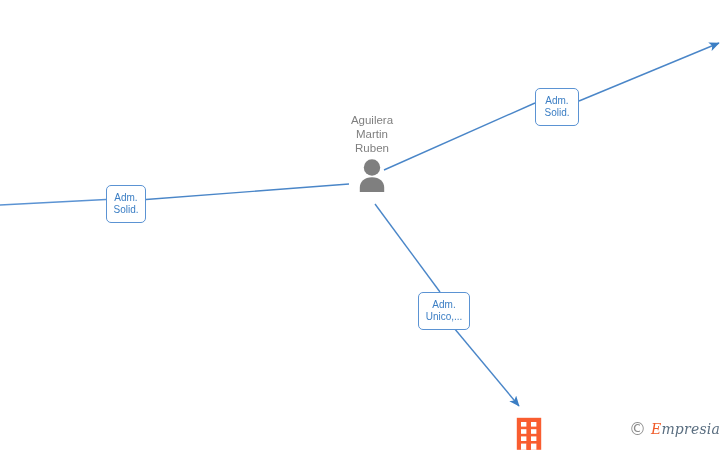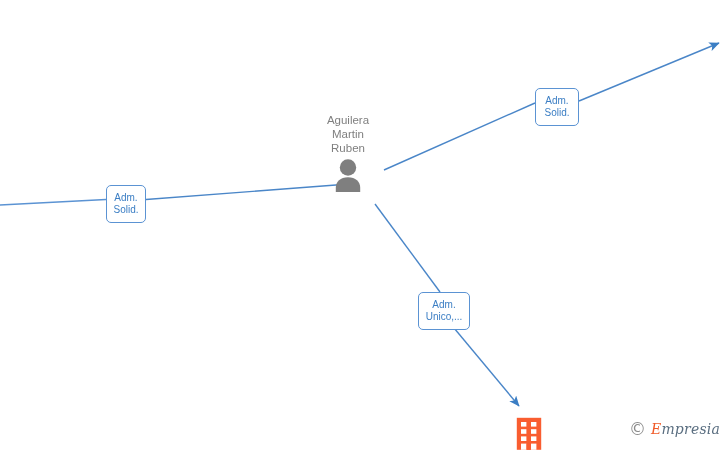--- a/index.html
+++ b/index.html
@@ -106,21 +106,21 @@
     <line x1="0" y1="205" x2="106" y2="199.5" stroke="#5b93d3" stroke-width="1.4"></line>
     <line x1="146" y1="199.5" x2="349" y2="184" stroke="#4a86c8" stroke-width="1.4"></line>
 
     <line x1="384" y1="170" x2="535" y2="103" stroke="#4a86c8" stroke-width="1.4"></line>
     <line x1="579" y1="101" x2="719" y2="43" stroke="#4a86c8" stroke-width="1.4" marker-end="url(#arrowBlue)"></line>
 
     <line x1="375" y1="204" x2="440" y2="292" stroke="#4a86c8" stroke-width="1.4"></line>
     <line x1="449" y1="322" x2="519" y2="406" stroke="#4a86c8" stroke-width="1.4" marker-end="url(#arrowBlue)"></line>
   </svg>
 
-  <div class="person-node" style="left:288px; top:113px;">
+  <div class="person-node" style="left:312px; top:113px;">
     <div class="person-label">Aguilera
 Martin
 Ruben</div>
     <svg class="person-glyph" width="30" height="34" viewBox="0 0 30 34" xmlns="http://www.w3.org/2000/svg">
       <circle cx="15" cy="9.5" r="8.2" fill="#7f7f7f"></circle>
       <path d="M15 19.2c-7.6 0-12.2 4.6-12.2 10.4V34h24.4v-4.4C27.2 23.8 22.6 19.2 15 19.2z" fill="#7f7f7f"></path>
     </svg>
   </div>
 
   <div class="company-node" style="left:516px; top:417px;">

